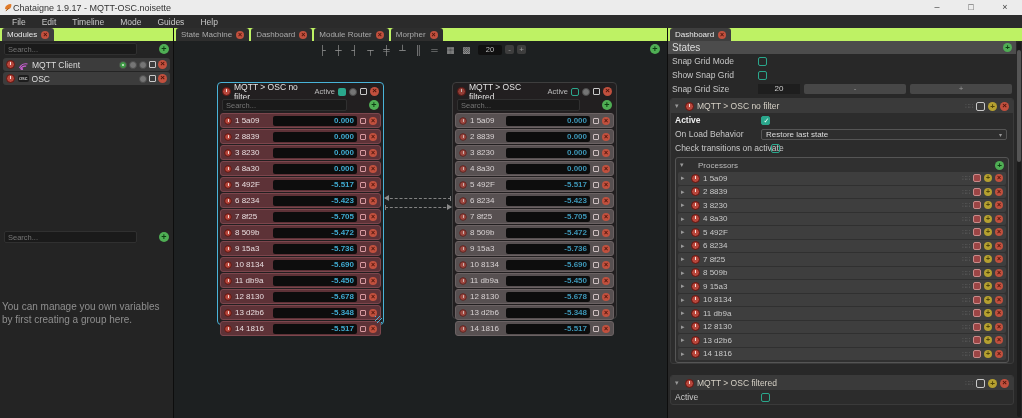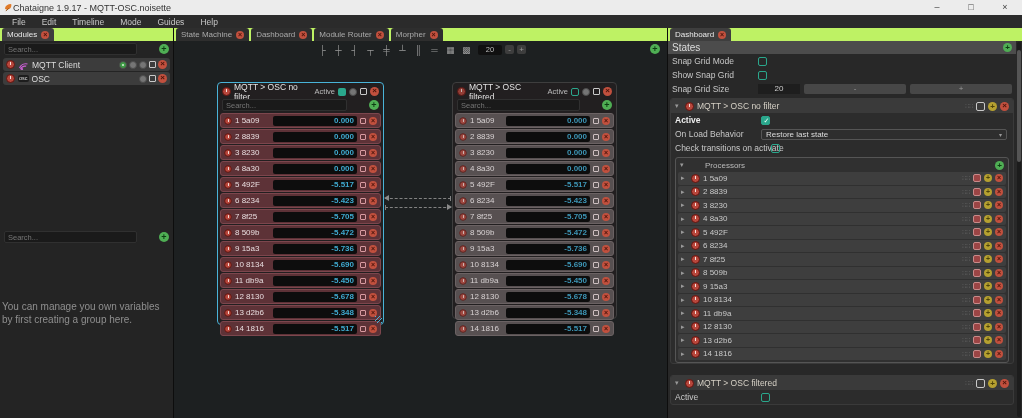--- a/index.html
+++ b/index.html
@@ -110,21 +110,21 @@
   .sgs-btn{flex:1;height:10px;background:#474747;border-radius:2px;color:#999;font-size:8px;text-align:center;
            line-height:10px;margin-left:4px}
   .section{margin:2px 2px 0 2px;background:#2c2c2c;border:1px solid #3a3a3a;border-radius:3px;overflow:hidden}
   .section-header{height:14px;background:#3a3a3a;display:flex;align-items:center;gap:3px;padding:0 4px;
                   font-size:8.5px;color:#d6d1c6}
   .section-header .right{margin-left:auto;display:flex;align-items:center;gap:3px}
   .dd{flex:1;height:11px;background:#2e2e2e;border:1px solid #555;border-radius:2px;display:flex;align-items:center;
       font-size:8px;color:#ddd;padding:0 4px;margin-right:2px;box-sizing:border-box}
   .dd .caret{margin-left:auto;font-size:6px;color:#999}
   .proc-block{margin:2px 4px 0 4px;background:#303030;border:1px solid #555;border-radius:3px;padding:1px}
-  .proc-header{height:12px;display:flex;align-items:center;gap:18px;padding:0 3px;font-size:8px;color:#bbb}
+  .proc-header{height:12px;display:flex;align-items:center;gap:11px;padding:0 3px;font-size:8px;color:#bbb}
   .proc-header .plus{margin-left:auto;width:9px;height:9px}.proc-header .plus::after{width:9px;line-height:9px;font-size:8px}
   .proc-row{height:12.5px;background:#3e3e3e;margin:1px 1px;border-radius:2px;display:flex;align-items:center;
             gap:3px;padding:0 3px;font-size:8px;color:#c9c9c9}
   .proc-row .right{margin-left:auto;display:flex;align-items:center;gap:3px}
   .maroon-box{width:8px;height:8px;background:#9c4545;border:1px solid #c98a8a;border-radius:2px;flex:none;box-sizing:border-box}
   .proc-row .xc{width:8px;height:8px}.proc-row .xc::after{width:8px;font-size:7px;line-height:9px}
   .proc-row .yc{width:8px;height:8px}.proc-row .yc::after{width:8px;font-size:7px;line-height:8px}
   .gap{height:9px}
   .sq.header-sq{width:9px;height:9px;border-radius:2px}
   .logo{width:9px;height:9px;flex:none}

